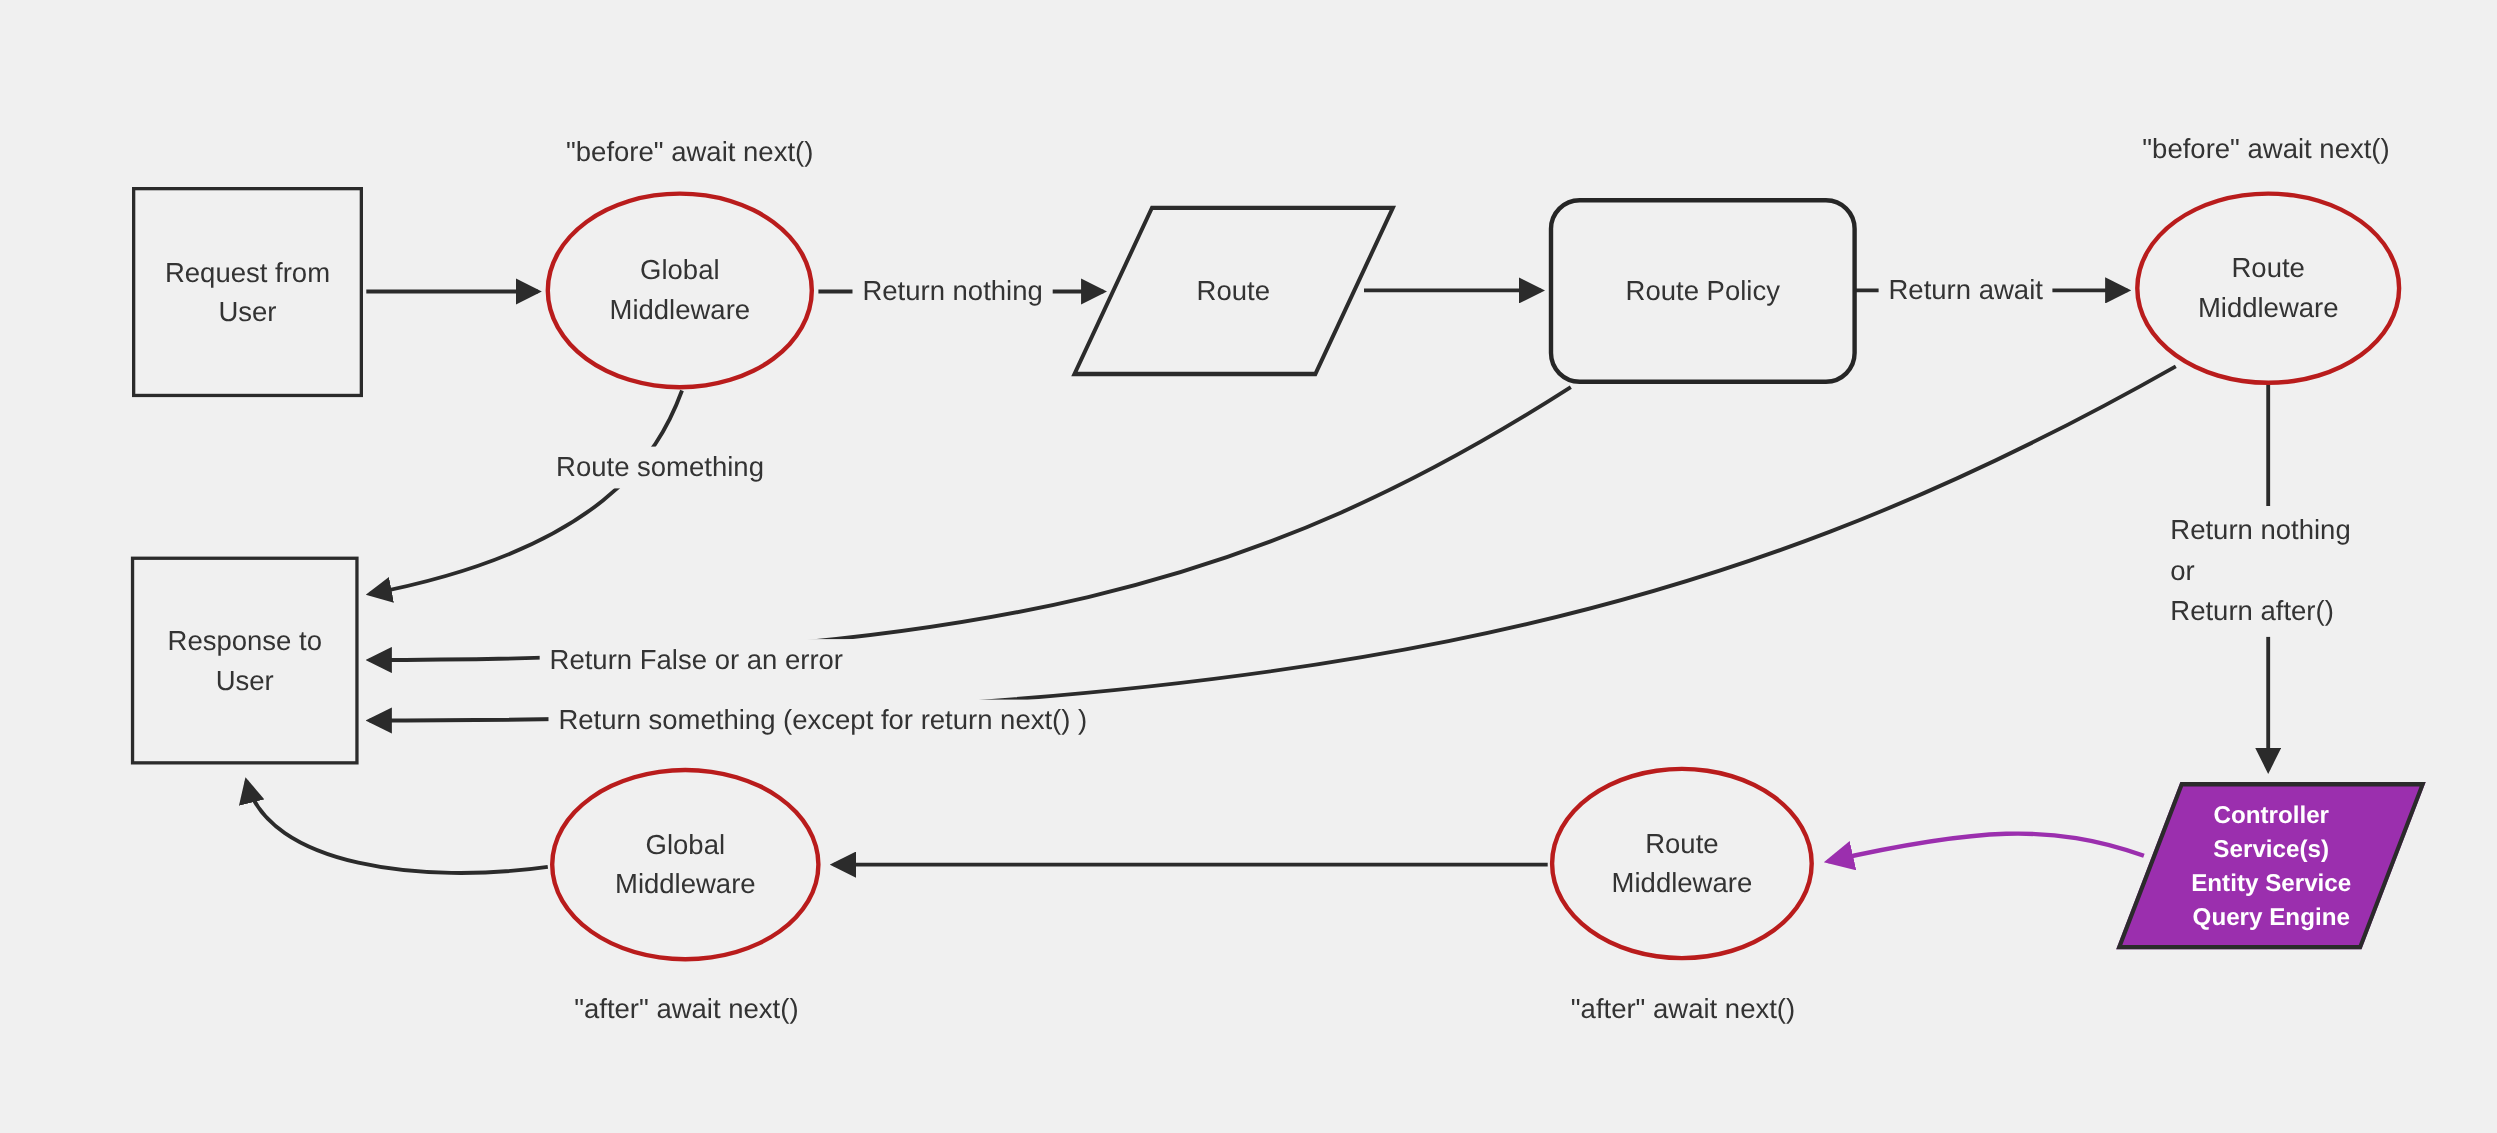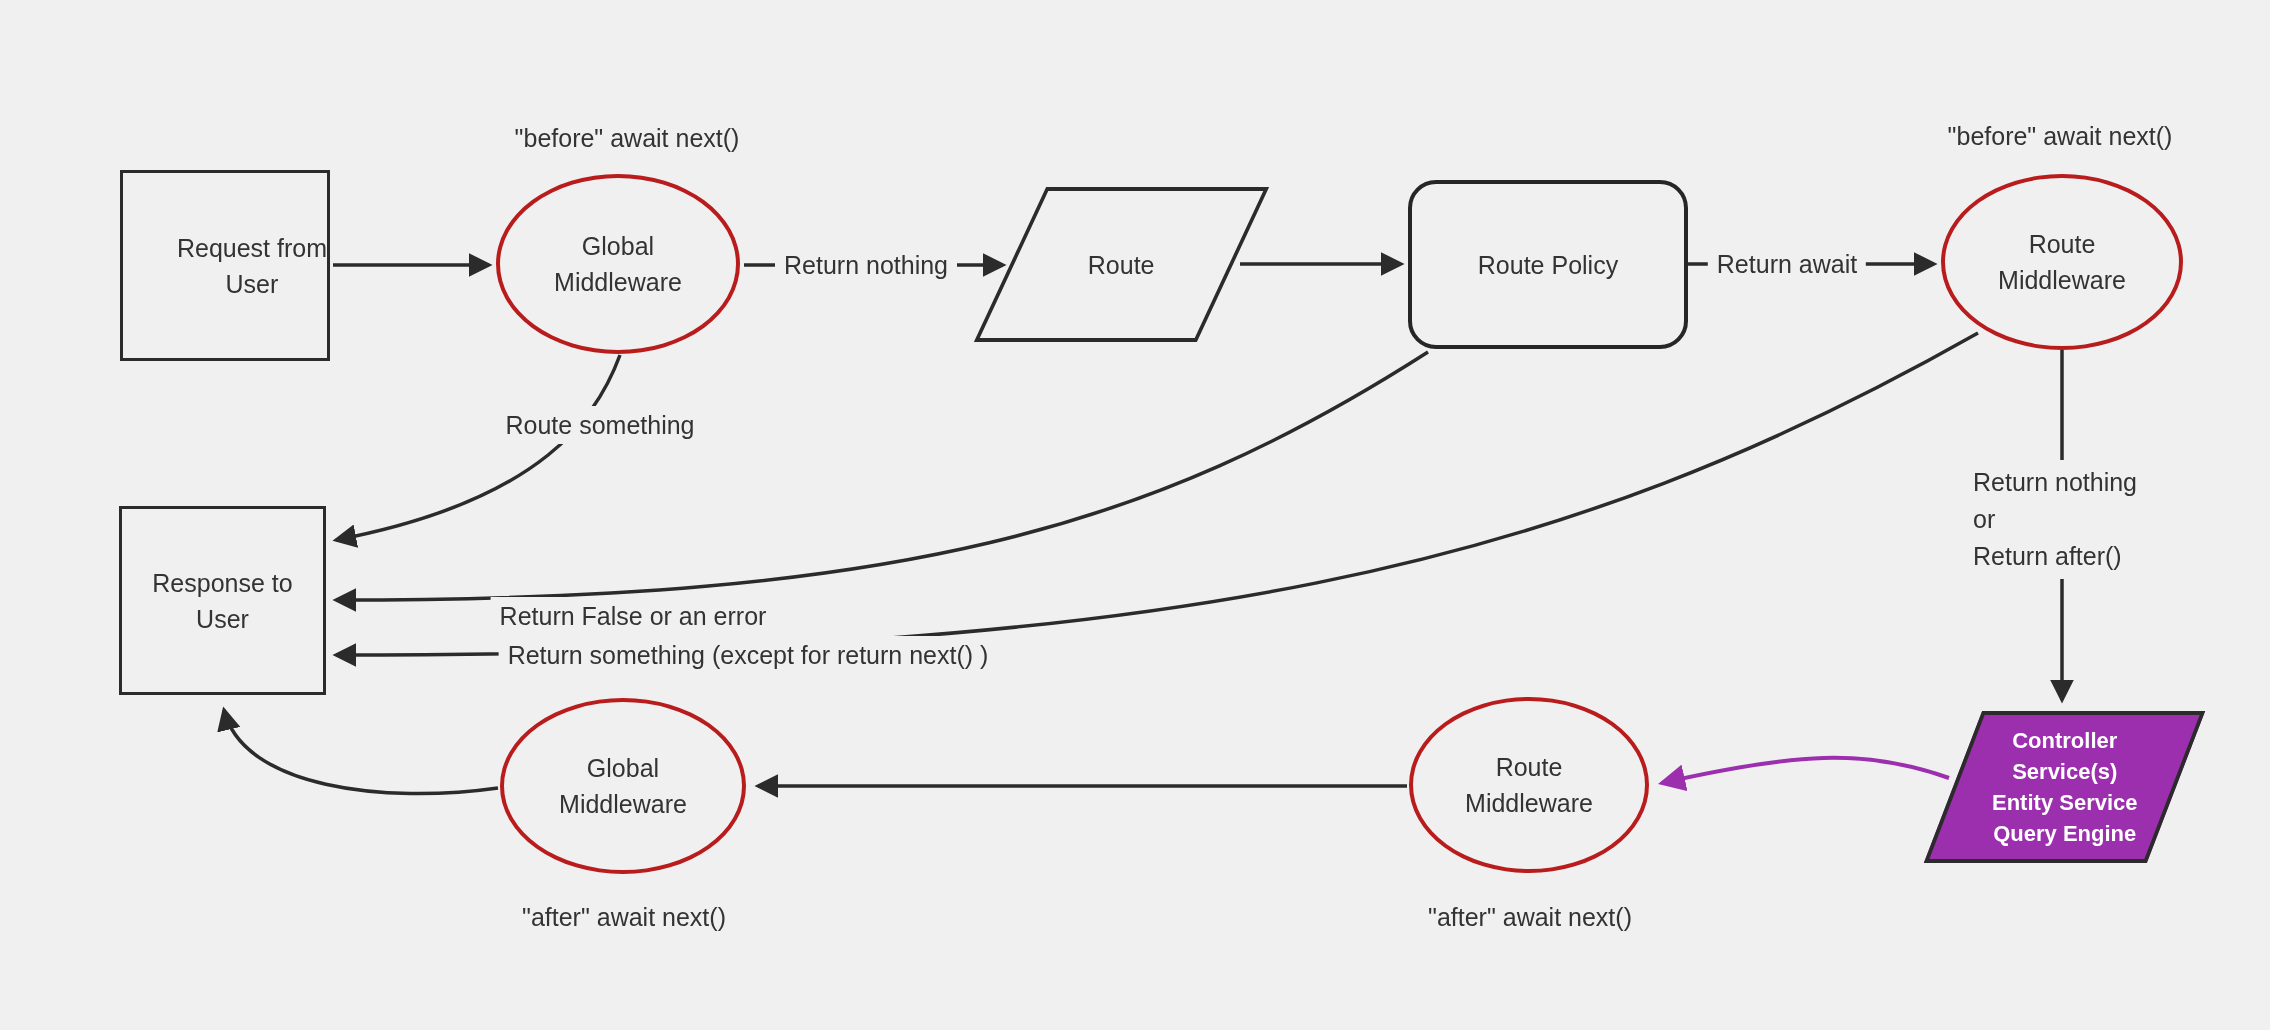--- a/index.html
+++ b/index.html
@@ -71,21 +71,21 @@
       <path d="M 620,355 C 598,415 545,500 336,540" marker-end="url(#arrowDark)"></path>
       <path d="M 1428,352 C 1150,530 900,600 336,600" marker-end="url(#arrowDark)"></path>
       <path d="M 1978,333 C 1560,570 1180,655 336,655" marker-end="url(#arrowDark)"></path>
       <path d="M 2062,350 L 2062,700" marker-end="url(#arrowDark)"></path>
       <path d="M 1407,786 L 758,786" marker-end="url(#arrowDark)"></path>
       <path d="M 498,788 C 385,804 243,788 224,710" marker-end="url(#arrowDark)"></path>
     </g>
     <path d="M 1949,778 C 1865,748 1795,753 1662,783" fill="none" stroke="#9b2fae" stroke-width="4" marker-end="url(#arrowPurple)"></path>
   </svg>
 
-  <div class="node rect" style="left:120px;top:170px;width:210px;height:191px;justify-content:flex-end;">
+  <div class="node rect" style="left:120px;top:170px;width:210px;height:191px;">
     <div>
       <div>Request from</div>
       <div>User</div>
     </div>
   </div>
 
   <div class="node ellipse" style="left:496px;top:174px;width:244px;height:180px;">
     <div>
       <div>Global</div>
       <div>Middleware</div>
@@ -140,21 +140,21 @@
   <div class="edge-label" style="left:627px;top:138px;">"before" await next()</div>
 
   <div class="edge-label" style="left:2060px;top:136px;">"before" await next()</div>
 
   <div class="edge-label" style="left:866px;top:265px;">Return nothing</div>
 
   <div class="edge-label" style="left:1787px;top:264px;">Return await</div>
 
   <div class="edge-label" style="left:600px;top:425px;">Route something</div>
 
-  <div class="edge-label" style="left:633px;top:600px;margin-top:16px;">Return False or an error</div>
+  <div class="edge-label" style="left:633px;top:600px;">Return False or an error</div>
 
   <div class="edge-label" style="left:748px;top:655px;">Return something (except for return next() )</div>
 
   <div class="edge-label multiline" style="left:1961px;top:460px;">
     <div>Return nothing</div>
     <div>or</div>
     <div>Return after()</div>
   </div>
 
   <div class="edge-label" style="left:624px;top:917px;">"after" await next()</div>

